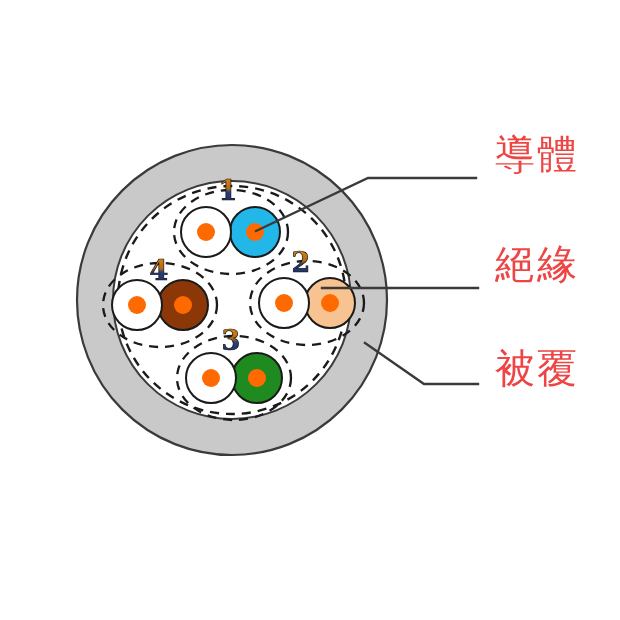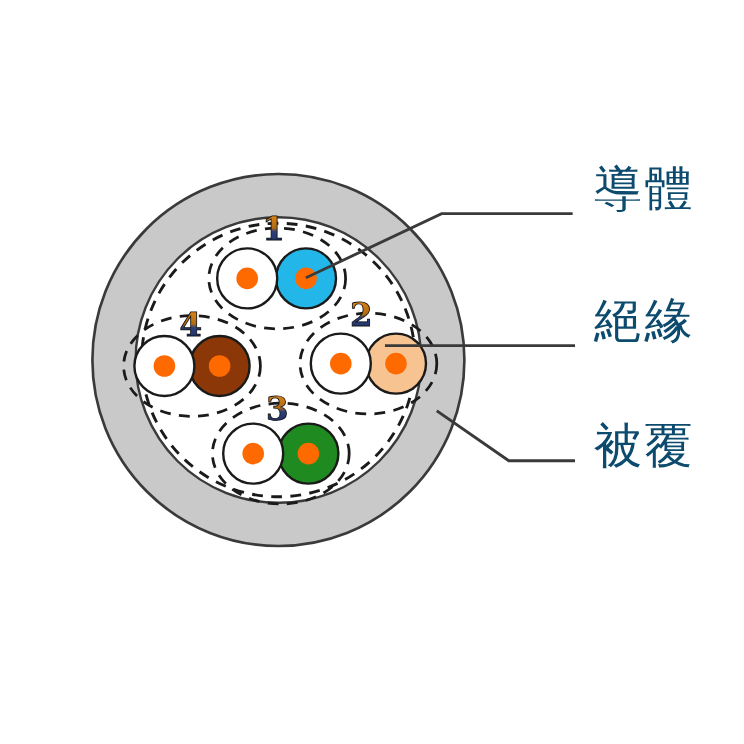--- a/index.html
+++ b/index.html
@@ -21,25 +21,25 @@
   }
   #diagram {
     position: absolute;
     left: 0;
     top: 0;
     width: 620px;
     height: 620px;
   }
   .label-text {
     position: absolute;
-    font-family: Liberation Sans, sans-serif;
+    font-family: Liberation Mono, monospace;
     font-size: 40px;
     line-height: 40px;
     letter-spacing: 2px;
-    color: #0c4a6e;
+    color: #ef4444;
     white-space: nowrap;
     user-select: none;
   }
   #lbl-conductor { left: 495px; top: 138px; }
   #lbl-insulation { left: 495px; top: 248px; }
   #lbl-sheath    { left: 495px; top: 352px; }
 </style>
 </head>
 <body>
 

